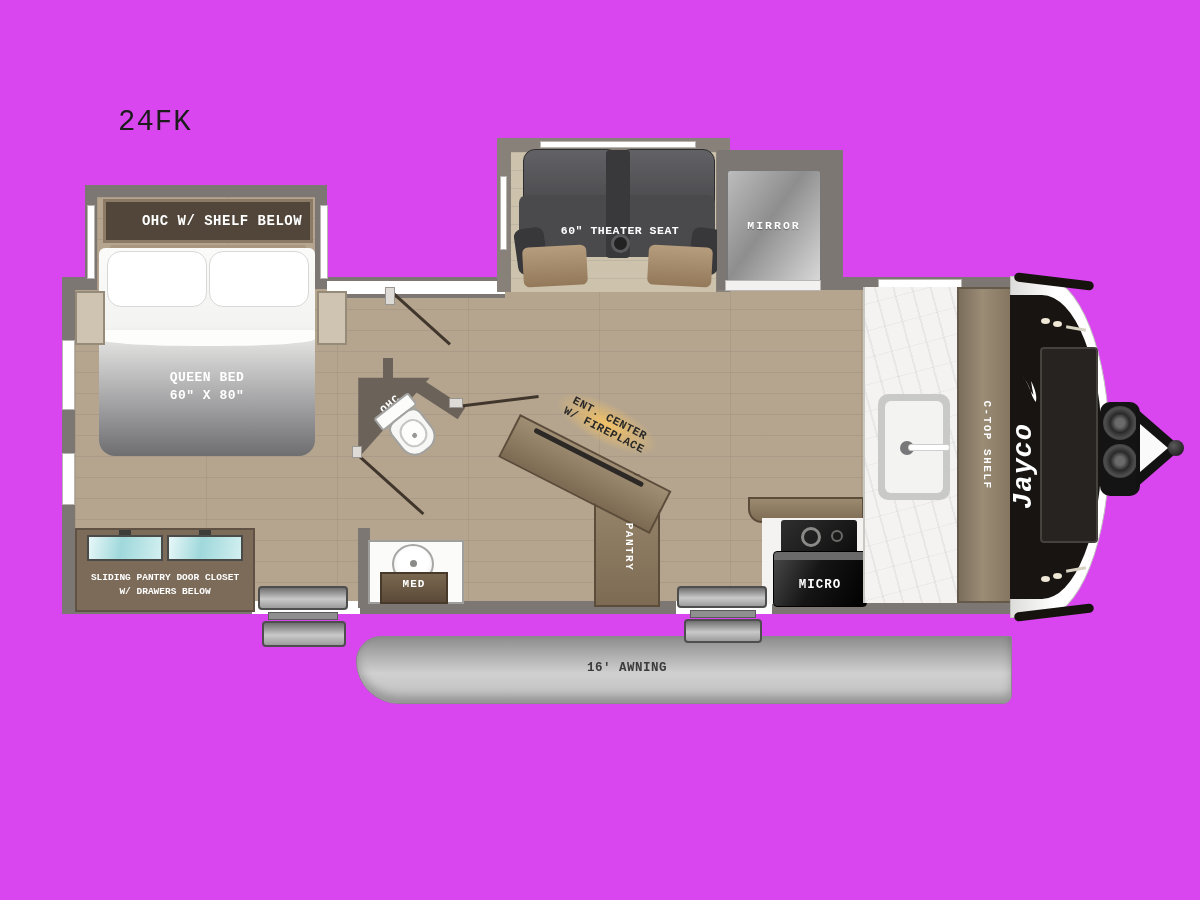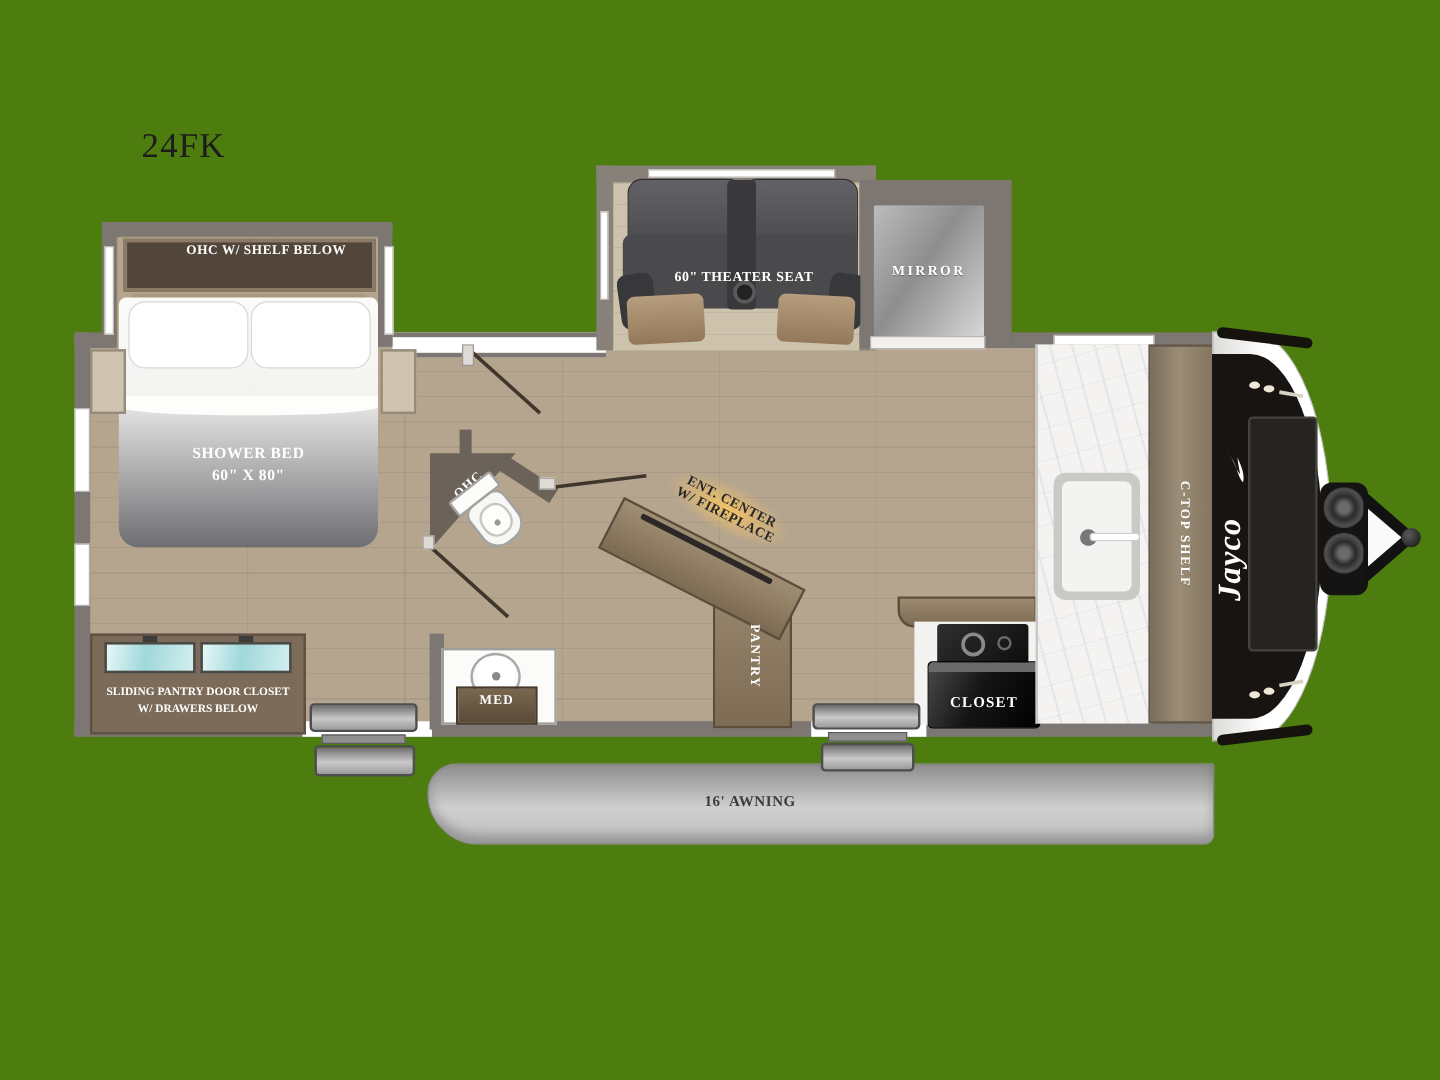--- a/index.html
+++ b/index.html
@@ -1,17 +1,17 @@
 <!DOCTYPE html>
 <html><head>
 <meta charset="utf-8">
 <style>
   html,body{margin:0;padding:0;background:#ffffff;}
-  #plan{position:relative;width:1200px;height:900px;background:#4d7c0f;overflow:hidden;
-        font-family:Liberation Serif, serif;}
+  #plan{position:relative;width:1200px;height:900px;background:#d946ef;overflow:hidden;
+        font-family:Liberation Mono, monospace;}
   .abs{position:absolute;}
   .wall{background:#7c7772;}
   .sowall{background:#87817a;}
   .win{background:#ffffff;box-shadow:inset 0 0 0 1px #b8b5b0;}
   .floor{
     background-color:#b5a58f;
     background-image:
       repeating-linear-gradient(180deg, rgba(255,255,255,0.10) 0 1px, rgba(0,0,0,0) 1px 21px),
       repeating-linear-gradient(180deg, rgba(88,68,48,0.22) 0 1px, rgba(0,0,0,0) 1px 21px),
       repeating-linear-gradient(90deg, rgba(88,68,48,0.10) 0 1px, rgba(0,0,0,0) 1px 131px);
@@ -52,30 +52,30 @@
   <div class="abs wall" style="left:843px;top:277px;width:169px;height:13px;"></div>
   <div class="abs win" style="left:878px;top:279px;width:84px;height:9px;"></div>
 
   <div class="abs wall" style="left:85px;top:185px;width:12px;height:104px;"></div>
   <div class="abs wall" style="left:85px;top:185px;width:242px;height:12px;"></div>
   <div class="abs wall" style="left:315px;top:185px;width:12px;height:104px;"></div>
   <div class="abs win" style="left:87px;top:205px;width:8px;height:74px;"></div>
   <div class="abs win" style="left:320px;top:205px;width:8px;height:74px;"></div>
 
   <div class="abs" style="left:103px;top:199px;width:210px;height:44px;background:#52463a;border:3px solid #8a7a66;box-sizing:border-box;">
-    <div class="lbl" style="font-size:11px;letter-spacing:0.5px;margin-top:1px;padding-left:28px;">OHC W/ SHELF BELOW</div>
+    <div class="lbl" style="font-size:14px;letter-spacing:0.5px;margin-top:11px;padding-left:28px;">OHC W/ SHELF BELOW</div>
   </div>
   <div class="abs" style="left:110px;top:245px;width:196px;height:10px;background:#a9977f;border-radius:2px;"></div>
 
   <div class="abs" style="left:99px;top:248px;width:216px;height:208px;border-radius:6px 6px 16px 16px;
               background:linear-gradient(180deg,#fbfbfa 0%,#f3f3f2 38%,#dededd 46%,#9c9c9e 78%,#6e6e71 100%);">
     <div class="abs" style="left:8px;top:3px;width:98px;height:54px;background:#ffffff;border:1px solid #d8d8d6;border-radius:14px;"></div>
     <div class="abs" style="left:110px;top:3px;width:98px;height:54px;background:#ffffff;border:1px solid #d8d8d6;border-radius:14px;"></div>
     <div class="abs" style="left:0;top:82px;width:216px;height:16px;background:#fdfdfc;border-radius:0 0 45% 45%;"></div>
-    <div class="abs lbl" style="left:0;top:122px;width:100%;font-size:13px;letter-spacing:0.5px;">SHOWER BED</div>
+    <div class="abs lbl" style="left:0;top:122px;width:100%;font-size:13px;letter-spacing:0.5px;">QUEEN BED</div>
     <div class="abs lbl" style="left:0;top:140px;width:100%;font-size:13px;letter-spacing:0.5px;">60" X 80"</div>
   </div>
   <div class="abs" style="left:75px;top:291px;width:30px;height:54px;background:#cfc3b1;border:2px solid #968a79;box-sizing:border-box;"></div>
   <div class="abs" style="left:317px;top:291px;width:30px;height:54px;background:#cfc3b1;border:2px solid #968a79;box-sizing:border-box;"></div>
 
   <div class="abs" style="left:75px;top:528px;width:180px;height:84px;background:#7b6b58;border:2px solid #5f5143;box-sizing:border-box;">
     <div class="abs" style="left:42px;top:0px;width:12px;height:5px;background:#3c3c3a;"></div>
     <div class="abs" style="left:122px;top:0px;width:12px;height:5px;background:#3c3c3a;"></div>
     <div class="abs" style="left:10px;top:5px;width:76px;height:26px;border:2px solid #4a4a48;box-sizing:border-box;
                 background:linear-gradient(100deg,#e8f7f8 0%,#9fd8db 45%,#d2eff0 100%);"></div>
@@ -154,21 +154,21 @@
 
   <div class="abs wood" style="left:748px;top:497px;width:116px;height:26px;border-radius:0 0 0 14px;"></div>
   <div class="abs" style="left:762px;top:518px;width:104px;height:86px;background:#f4f3f1;"></div>
   <div class="abs" style="left:781px;top:520px;width:76px;height:34px;border-radius:3px;background:linear-gradient(135deg,#2f2f2f,#0d0d0d);">
     <div style="position:absolute;left:20px;top:7px;width:20px;height:20px;border:3px solid #8a8a88;border-radius:50%;box-sizing:border-box;"></div>
     <div style="position:absolute;left:50px;top:10px;width:12px;height:12px;border:2px solid #6a6a68;border-radius:50%;box-sizing:border-box;"></div>
   </div>
   <div class="abs" style="left:773px;top:551px;width:94px;height:56px;border-radius:4px;border:1px solid #000;box-sizing:border-box;
               background:linear-gradient(115deg,#4a4a4a 0%,#151515 45%,#000 100%);">
     <div style="position:absolute;left:0;top:0;width:100%;height:8px;background:#6a6a6a;border-radius:4px 4px 0 0;"></div>
-    <div class="lbl" style="font-size:12.5px;letter-spacing:1px;margin-top:26px;">CLOSET</div>
+    <div class="lbl" style="font-size:12.5px;letter-spacing:1px;margin-top:26px;">MICRO</div>
   </div>
 
   <div class="abs" style="left:863px;top:287px;width:96px;height:316px;background:#f4f3f1;border-left:2px solid #c9c7c2;box-sizing:border-box;
               background-image:repeating-linear-gradient(75deg, rgba(160,160,168,0.14) 0 2px, rgba(0,0,0,0) 2px 18px),
                                repeating-linear-gradient(-15deg, rgba(160,160,168,0.10) 0 1px, rgba(0,0,0,0) 1px 26px);"></div>
   <div class="abs" style="left:878px;top:394px;width:72px;height:106px;background:#c9c9c7;border-radius:10px;">
     <div style="position:absolute;left:7px;top:7px;width:58px;height:92px;background:#f3f3f1;border-radius:6px;"></div>
   </div>
   <div class="abs" style="left:900px;top:441px;width:14px;height:14px;background:#77777a;border-radius:50%;"></div>
   <div class="abs" style="left:908px;top:444px;width:42px;height:7px;background:#ffffff;border:1px solid #cfcfcd;border-radius:3px;box-sizing:border-box;"></div>

